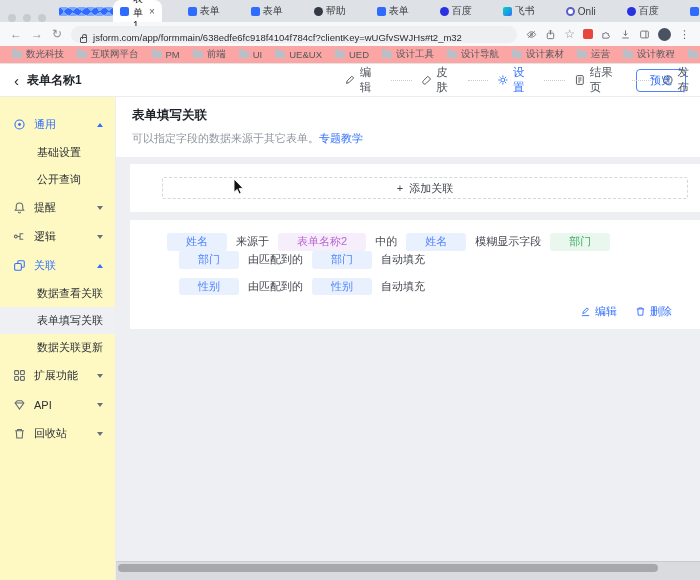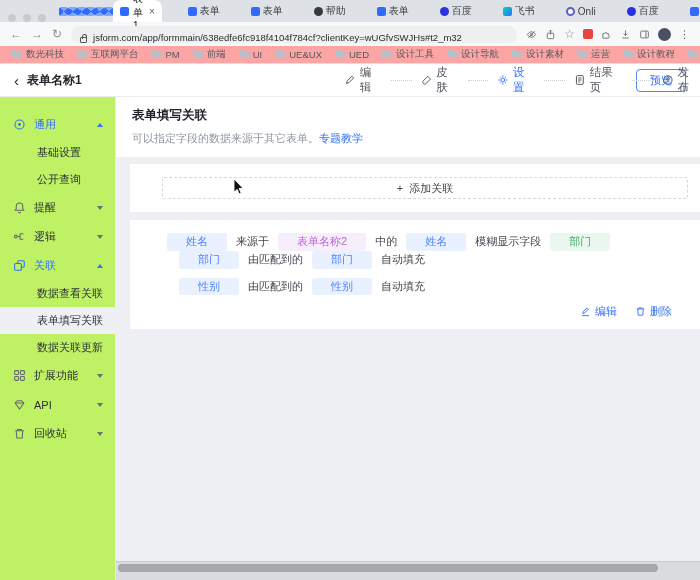--- a/index.html
+++ b/index.html
@@ -59,21 +59,21 @@
   .topnav { position:absolute; left:344px; display:flex; align-items:center; font-size:11.5px; color:#51565d; }
   .nav-item { display:flex; align-items:center; gap:4px; }
   .nav-item svg { display:block; }
   .nav-item.active { color:var(--accent,#3370ff); }
   .nav-dots { width:21px; border-top:1px dotted #c9ccd0; margin:0 9px; }
   .preview-btn { margin-left:auto; border:1px solid #4e83fd; color:var(--accent,#3370ff); font-size:11px;
                  padding:3px 13px; border-radius:4px; background:#fff; }
 
   
   .bodywrap { display:flex; height:483px; }
-  .sidebar { width:116px; background:#bef264; border-right:1px solid #eceef0; padding-top:13px; flex-shrink:0; }
+  .sidebar { width:116px; background:#fef9c3; border-right:1px solid #eceef0; padding-top:13px; flex-shrink:0; }
   .sgroup { height:29px; display:flex; align-items:center; padding:0 12px 0 13px; font-size:11px; color:#2b2f36; }
   .sic { width:13px; height:13px; margin-right:8px; color:#646a73; flex-shrink:0; }
   .sic svg { display:block; }
   .sgroup .lbl { flex:1; }
   .sgroup.active { color:var(--accent,#3370ff); }
   .sgroup.active .sic { color:var(--accent,#3370ff); }
   .caret-up { width:0; height:0; border-left:3.5px solid transparent; border-right:3.5px solid transparent;
               border-bottom:4.5px solid var(--accent,#3370ff); }
   .caret-down { width:0; height:0; border-left:3.5px solid transparent; border-right:3.5px solid transparent;
                 border-top:4.5px solid #6b7078; }

